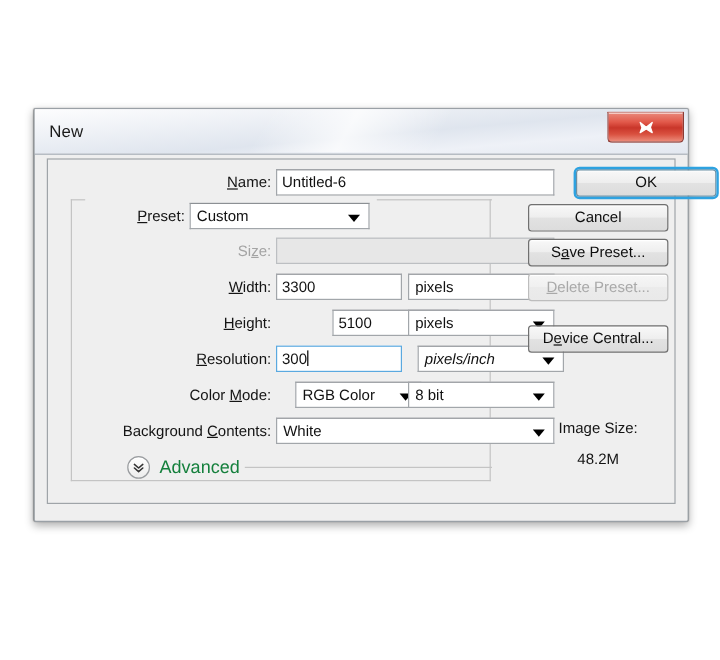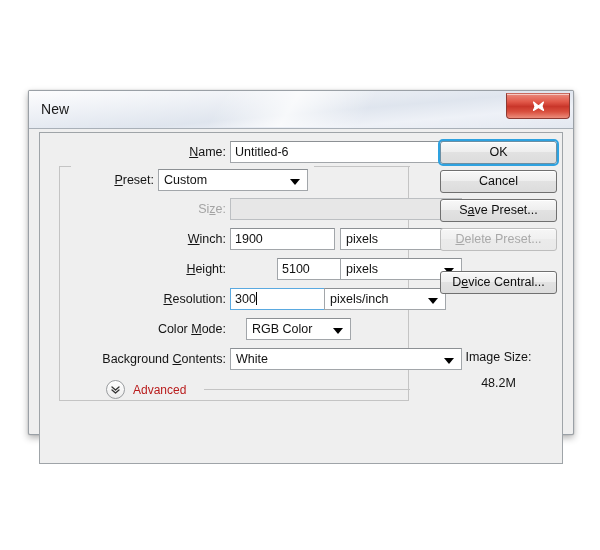--- a/index.html
+++ b/index.html
@@ -76,21 +76,21 @@
     justify-content: center;
   }
   .close-btn svg { display:block; }
 
   
   .content-panel {
     position: absolute;
     left: 10px;
     top: 41px;
     width: 524px;
-    height: 332px;
+    height: 288px;
     background: #efefef;
     border: 1px solid #9fa4a8;
     box-sizing: border-box;
   }
 
   
   .form-area {
     position: absolute;
     left: 0; top: 0;
     width: 382px;
@@ -221,22 +221,22 @@
     border-radius: 50%;
     background: linear-gradient(180deg, #fefefe 0%, #ededed 100%);
     border: 1px solid #999c9f;
     box-shadow: inset 0 1px 0 #fff;
     display: flex;
     align-items: center;
     justify-content: center;
   }
   .adv-label {
     margin-left: 8px;
-    font-size: 12px;
-    color: #b91c1c;
+    font-size: 15px;
+    color: #15803d;
   }
   .adv-rule {
     position: absolute;
     left: 165px;
     top: 296px;
     width: 205px;
     height: 1px;
     background: #c4c4c4;
   }
 
@@ -261,20 +261,21 @@
     line-height: 21px;
     text-align: center;
     box-sizing: border-box;
     cursor: pointer;
   }
   .btn u { text-decoration: underline; }
   .btn.default {
     outline: 2px solid #2ea2e0;
     outline-offset: 0px;
     border-color: #6b8fa4;
+    margin-left: 40px;
   }
   .btn.disabled {
     color: #a9a9a9;
     border-color: #bdbdbd;
     background: linear-gradient(180deg, #f6f6f6 0%, #f0f0f0 48%, #ebebeb 50%, #e9e9e9 100%);
     cursor: default;
   }
   .btn.disabled u { text-decoration: underline; }
 
   .imgsize {
@@ -336,24 +337,24 @@
             <u>P</u><span>reset:</span>
           </div>
           <div class="combo" style="left:118px; top:0; width:150px;">
             <span>Custom</span>
             <span class="arrow"></span>
           </div>
         </div>
 
         <div class="row" style="top:95px; width:382px;">
           <div class="lbl" style="right:196px;">
-            <u>W</u><span>inch:</span>
+            <u>W</u><span>idth:</span>
           </div>
           <div class="tbox" style="left:190px; top:0; width:105px;">
-            <span>1900</span>
+            <span>3300</span>
           </div>
           <div class="combo" style="left:300px; top:0; width:122px;">
             <span>pixels</span>
             <span class="arrow"></span>
           </div>
         </div>
 
         <div class="row" style="top:125px; width:382px;">
           <div class="lbl" style="right:196px;">
             <u>H</u><span>eight:</span>
@@ -367,32 +368,36 @@
           </div>
         </div>
 
         <div class="row" style="top:155px; width:382px;">
           <div class="lbl" style="right:196px;">
             <u>R</u><span>esolution:</span>
           </div>
           <div class="tbox focused" style="left:190px; top:0; width:105px;">
             <span>300</span><span class="caret"></span>
           </div>
-          <div class="combo" style="left:284px; top:0; width:122px;">
+          <div class="combo" style="left:308px; top:0; width:122px;font-style:italic;">
             <span>pixels/inch</span>
             <span class="arrow"></span>
           </div>
         </div>
 
         <div class="row" style="top:185px; width:382px;">
           <div class="lbl" style="right:196px;">
             <span>Color </span><u>M</u><span>ode:</span>
           </div>
           <div class="combo" style="left:206px; top:0; width:105px;">
             <span>RGB Color</span>
+            <span class="arrow"></span>
+          </div>
+          <div class="combo" style="left:300px; top:0; width:122px;">
+            <span>8 bit</span>
             <span class="arrow"></span>
           </div>
         </div>
 
         <div class="row" style="top:215px; width:382px;">
           <div class="lbl" style="right:196px;">
             <span>Background </span><u>C</u><span>ontents:</span>
           </div>
           <div class="combo" style="left:190px; top:0; width:232px;">
             <span>White</span>

